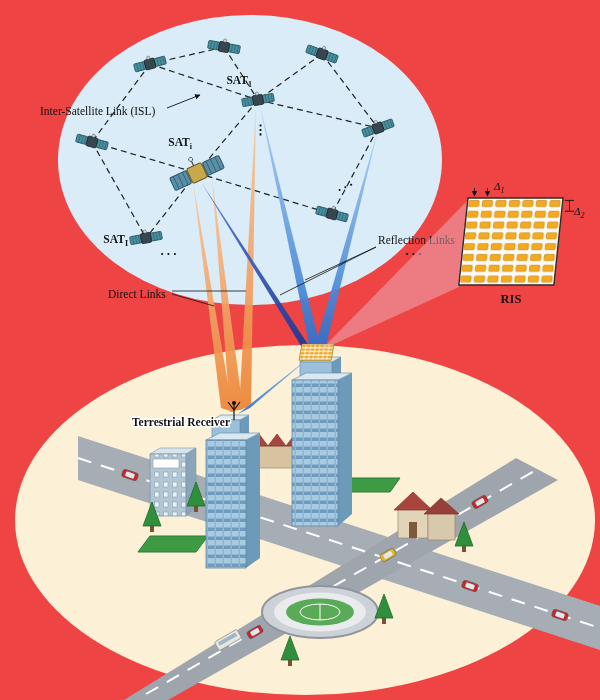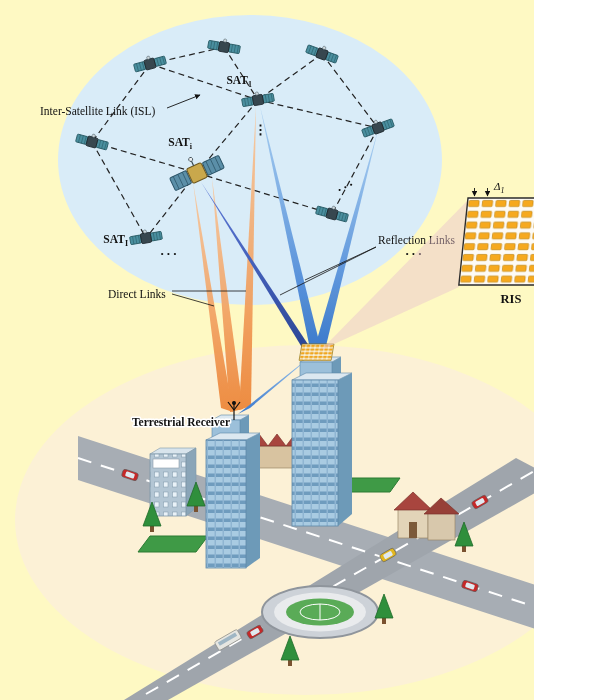--- a/index.html
+++ b/index.html
@@ -1,16 +1,16 @@
 <!DOCTYPE html>
 <html><head>
 <meta charset="utf-8">
 <style>
   html,body{margin:0;padding:0;background:#ffffff;}
-  .stage{position:relative;width:534px;height:700px;background:#fef9c3;overflow:hidden;}
+  .stage{position:relative;width:600px;height:700px;background:#ef4444;overflow:hidden;}
   svg text{font-family:"Liberation Serif","DejaVu Serif",serif;fill:#111;}
   .lbl{font-size:11.5px;}
   .lbl-b{font-size:11.5px;font-weight:bold;}
   .lbl-i{font-size:11px;font-style:italic;}
   .dots{font-size:13px;font-weight:bold;letter-spacing:2px;}
   .halo{paint-order:stroke;stroke:#ffffff;stroke-width:3px;stroke-linejoin:round;}
 </style>
 </head>
 <body>
 

